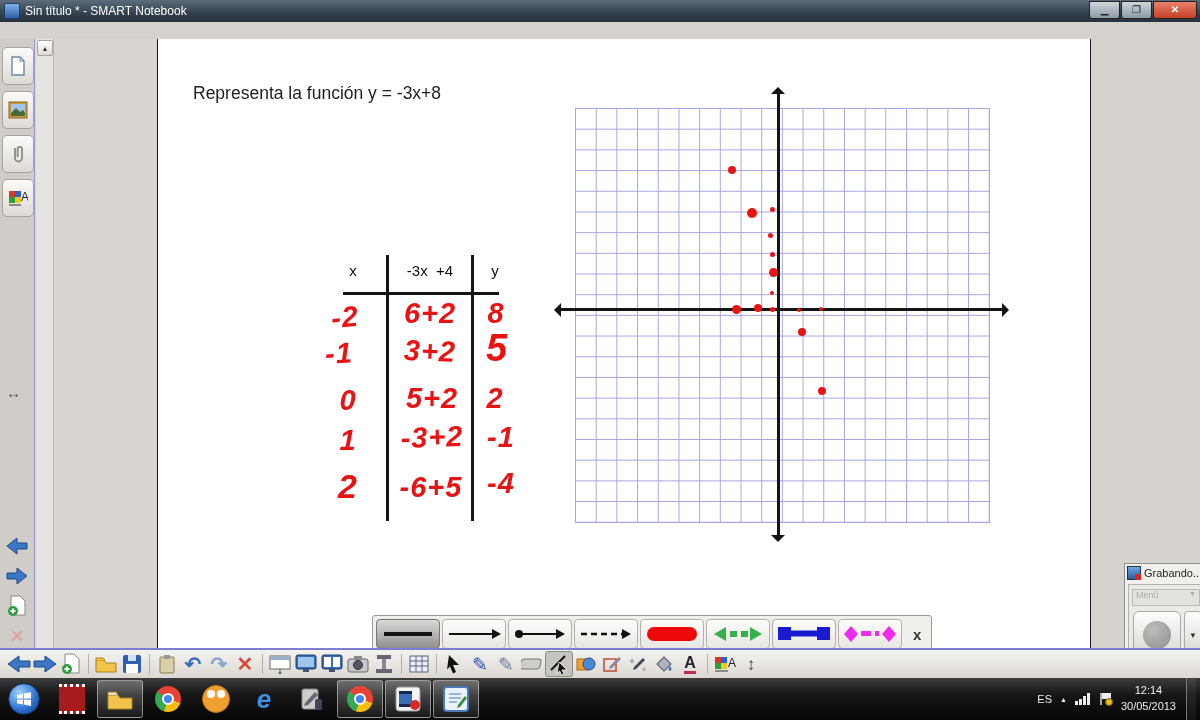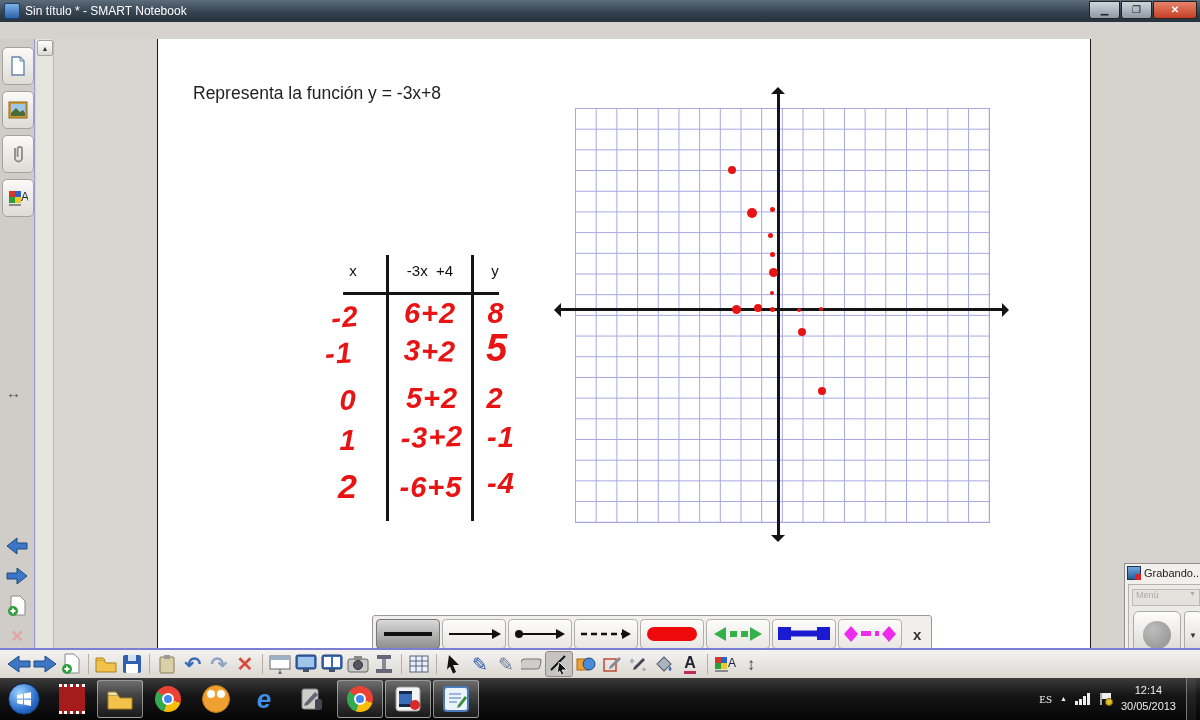--- a/index.html
+++ b/index.html
@@ -100,21 +100,21 @@
   
   .taskbar{position:absolute;left:0;top:678px;width:1200px;height:42px;
     background:linear-gradient(#3c3c3c,#161616 40%,#060606);display:flex;align-items:center;color:#fff;}
   .tb-btn{width:46px;height:38px;margin:0 1px;display:flex;align-items:center;justify-content:center;flex:0 0 auto;}
   .tb-btn.active{background:linear-gradient(rgba(255,255,255,.28),rgba(255,255,255,.07));
     border:1px solid rgba(255,255,255,.45);border-radius:3px;box-sizing:border-box;}
   .orb{width:30px;height:30px;border-radius:50%;background:radial-gradient(circle at 35% 30%,#9fd4ff,#2a6ccc 60%,#123a77);
     border:1px solid #0c2850;display:flex;align-items:center;justify-content:center;}
   .film{width:26px;height:24px;background:#a61c1c;border-top:3px dotted #fff;border-bottom:3px dotted #fff;}
   .tray{position:absolute;right:0;top:0;height:42px;display:flex;align-items:center;gap:8px;padding-right:4px;}
-  .tray-txt{font-size:11px;color:#eee;font-family:Liberation Serif, serif;}
+  .tray-txt{font-size:11px;color:#eee;}
   .clock{font-size:11px;color:#eee;text-align:center;line-height:1.45;margin-right:2px;}
   .show-desktop{width:9px;height:42px;border-left:1px solid #777;background:rgba(255,255,255,.06);}
   .chrome-ball{width:26px;height:26px;border-radius:50%;
     background:conic-gradient(#ea4335 0 30%,#fbbc05 30% 55%,#34a853 55% 85%,#ea4335 85%);position:relative;}
   .chrome-ball::after{content:"";position:absolute;left:7px;top:7px;width:12px;height:12px;border-radius:50%;
     background:#4285f4;border:2px solid #fff;box-sizing:border-box;}
   .ie{font-size:26px;font-weight:bold;font-style:italic;color:#3f8fe8;line-height:1;}
   .scratch{width:26px;height:26px;border-radius:50%;background:#f0a030;border:1px solid #b97818;position:relative;}
   .scratch::before,.scratch::after{content:"";position:absolute;top:4px;width:8px;height:8px;border-radius:50%;background:#fff;}
   .scratch::before{left:4px;} .scratch::after{right:4px;}

